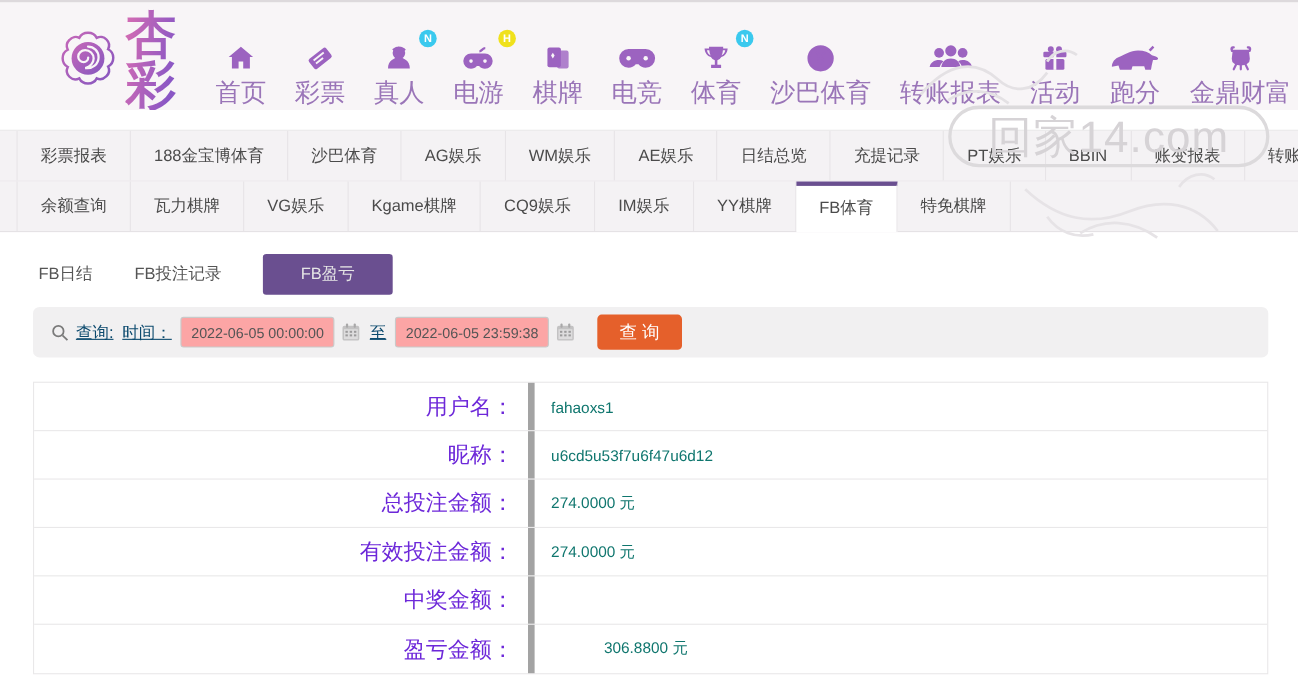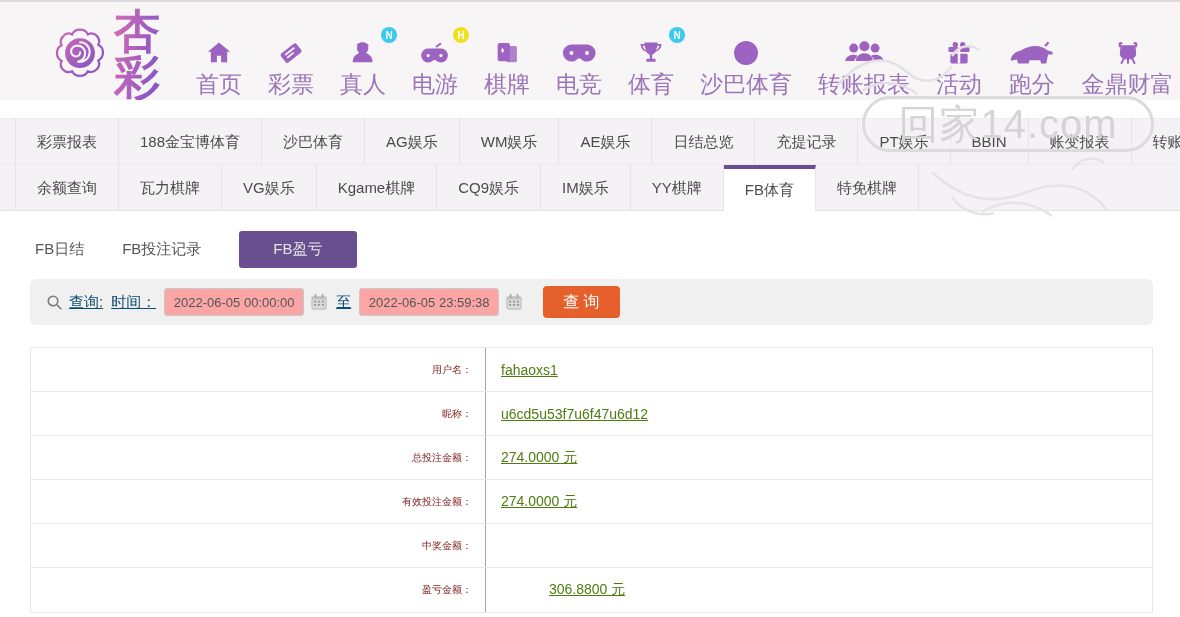--- a/index.html
+++ b/index.html
@@ -78,23 +78,23 @@
     height:32px; padding:0 20px; font-size:16px; cursor:pointer; white-space:nowrap;
     font-family:"Liberation Sans","DejaVu Sans",sans-serif;
     text-align:right;
   }
   
   .detail-table { margin:22px 27px 0 30px; border:1px solid #e9e8e9; background:#fff; }
   .t-row { display:flex; height:44px; border-bottom:1px solid #e9e8e9; }
   .t-row:last-child { border-bottom:none;gap:48px; }
   .t-label {
     width:455px; display:flex; align-items:center; justify-content:flex-end;
-    padding-right:13px; color:#7f1d1d; font-size:10px; border-right:1px solid #a3a3a3;
-  }
-  .t-value { display:flex; align-items:center; padding-left:15px; color:#4d7c0f; font-size:14px;text-decoration:underline; }
+    padding-right:13px; color:#6d28d9; font-size:20px; border-right:6px solid #a3a3a3;
+  }
+  .t-value { display:flex; align-items:center; padding-left:15px; color:#0f766e; font-size:14px; }
 </style>
 </head>
 <body>
 
 <div class="header">
   <div class="logo">
     <span class="logo-emblem">
       <svg viewBox="0 0 60 60">
         <defs>
           <linearGradient id="lg" x1="0" y1="0" x2="1" y2="1">

